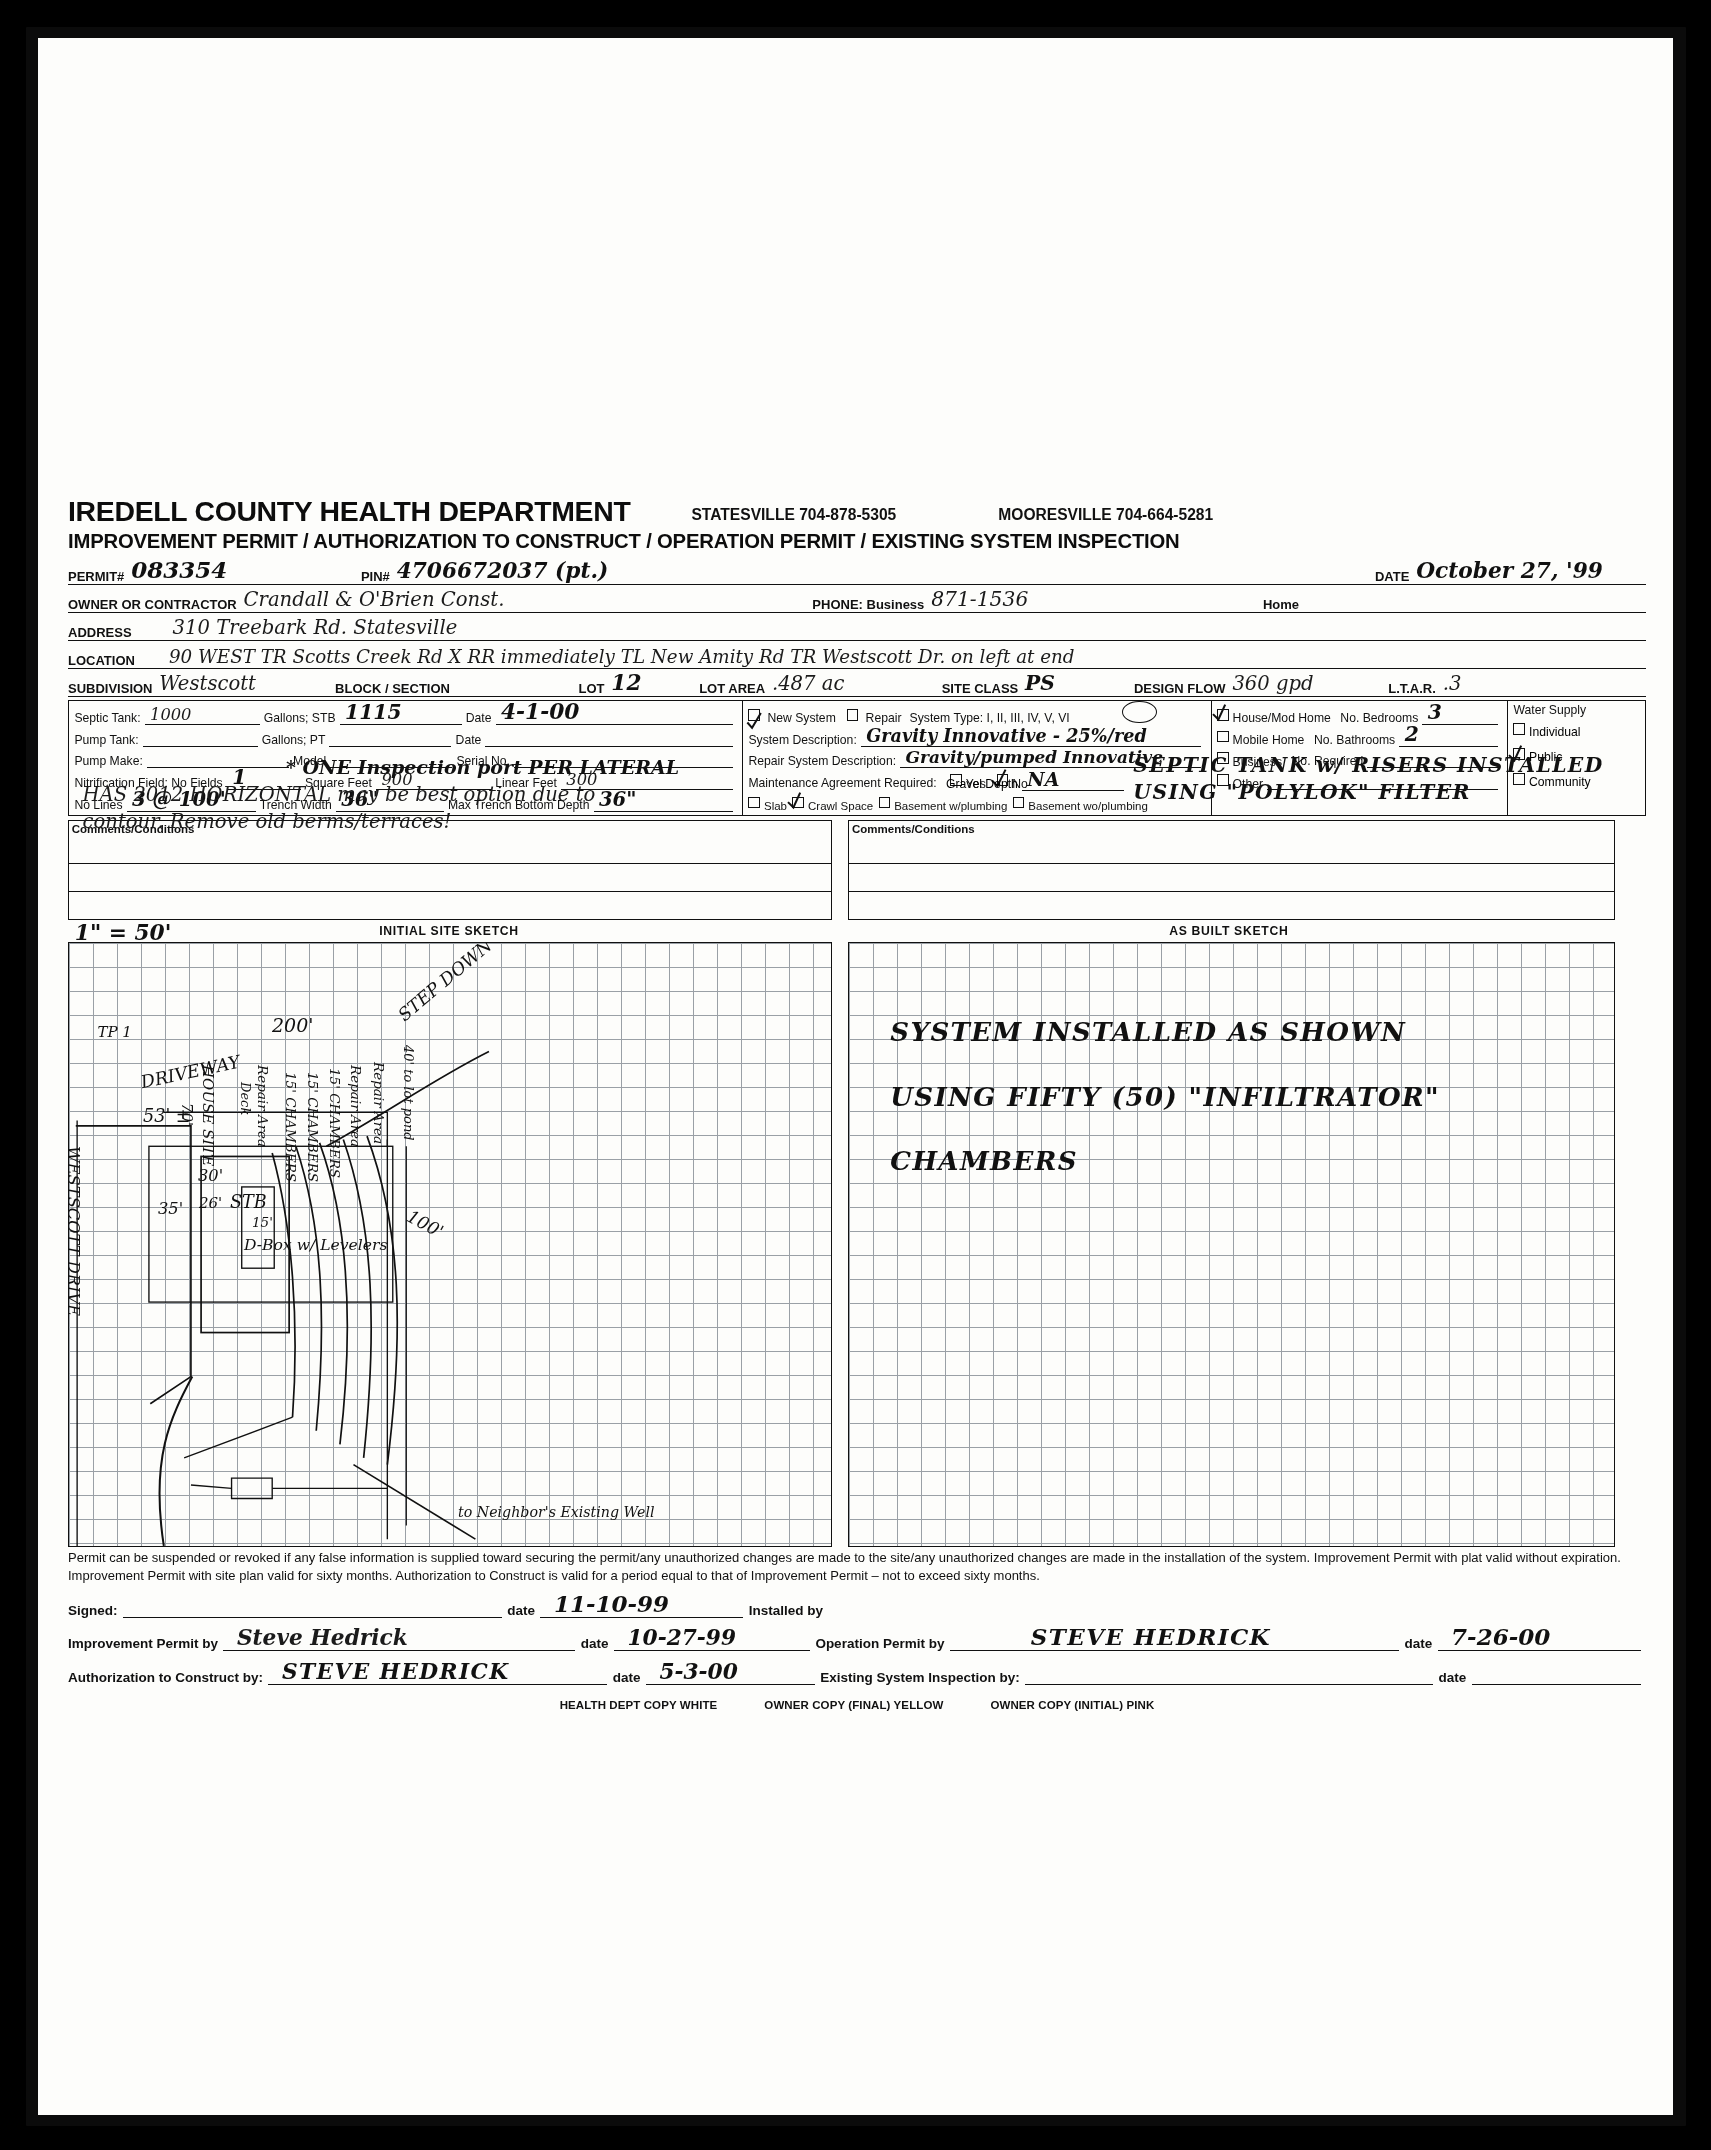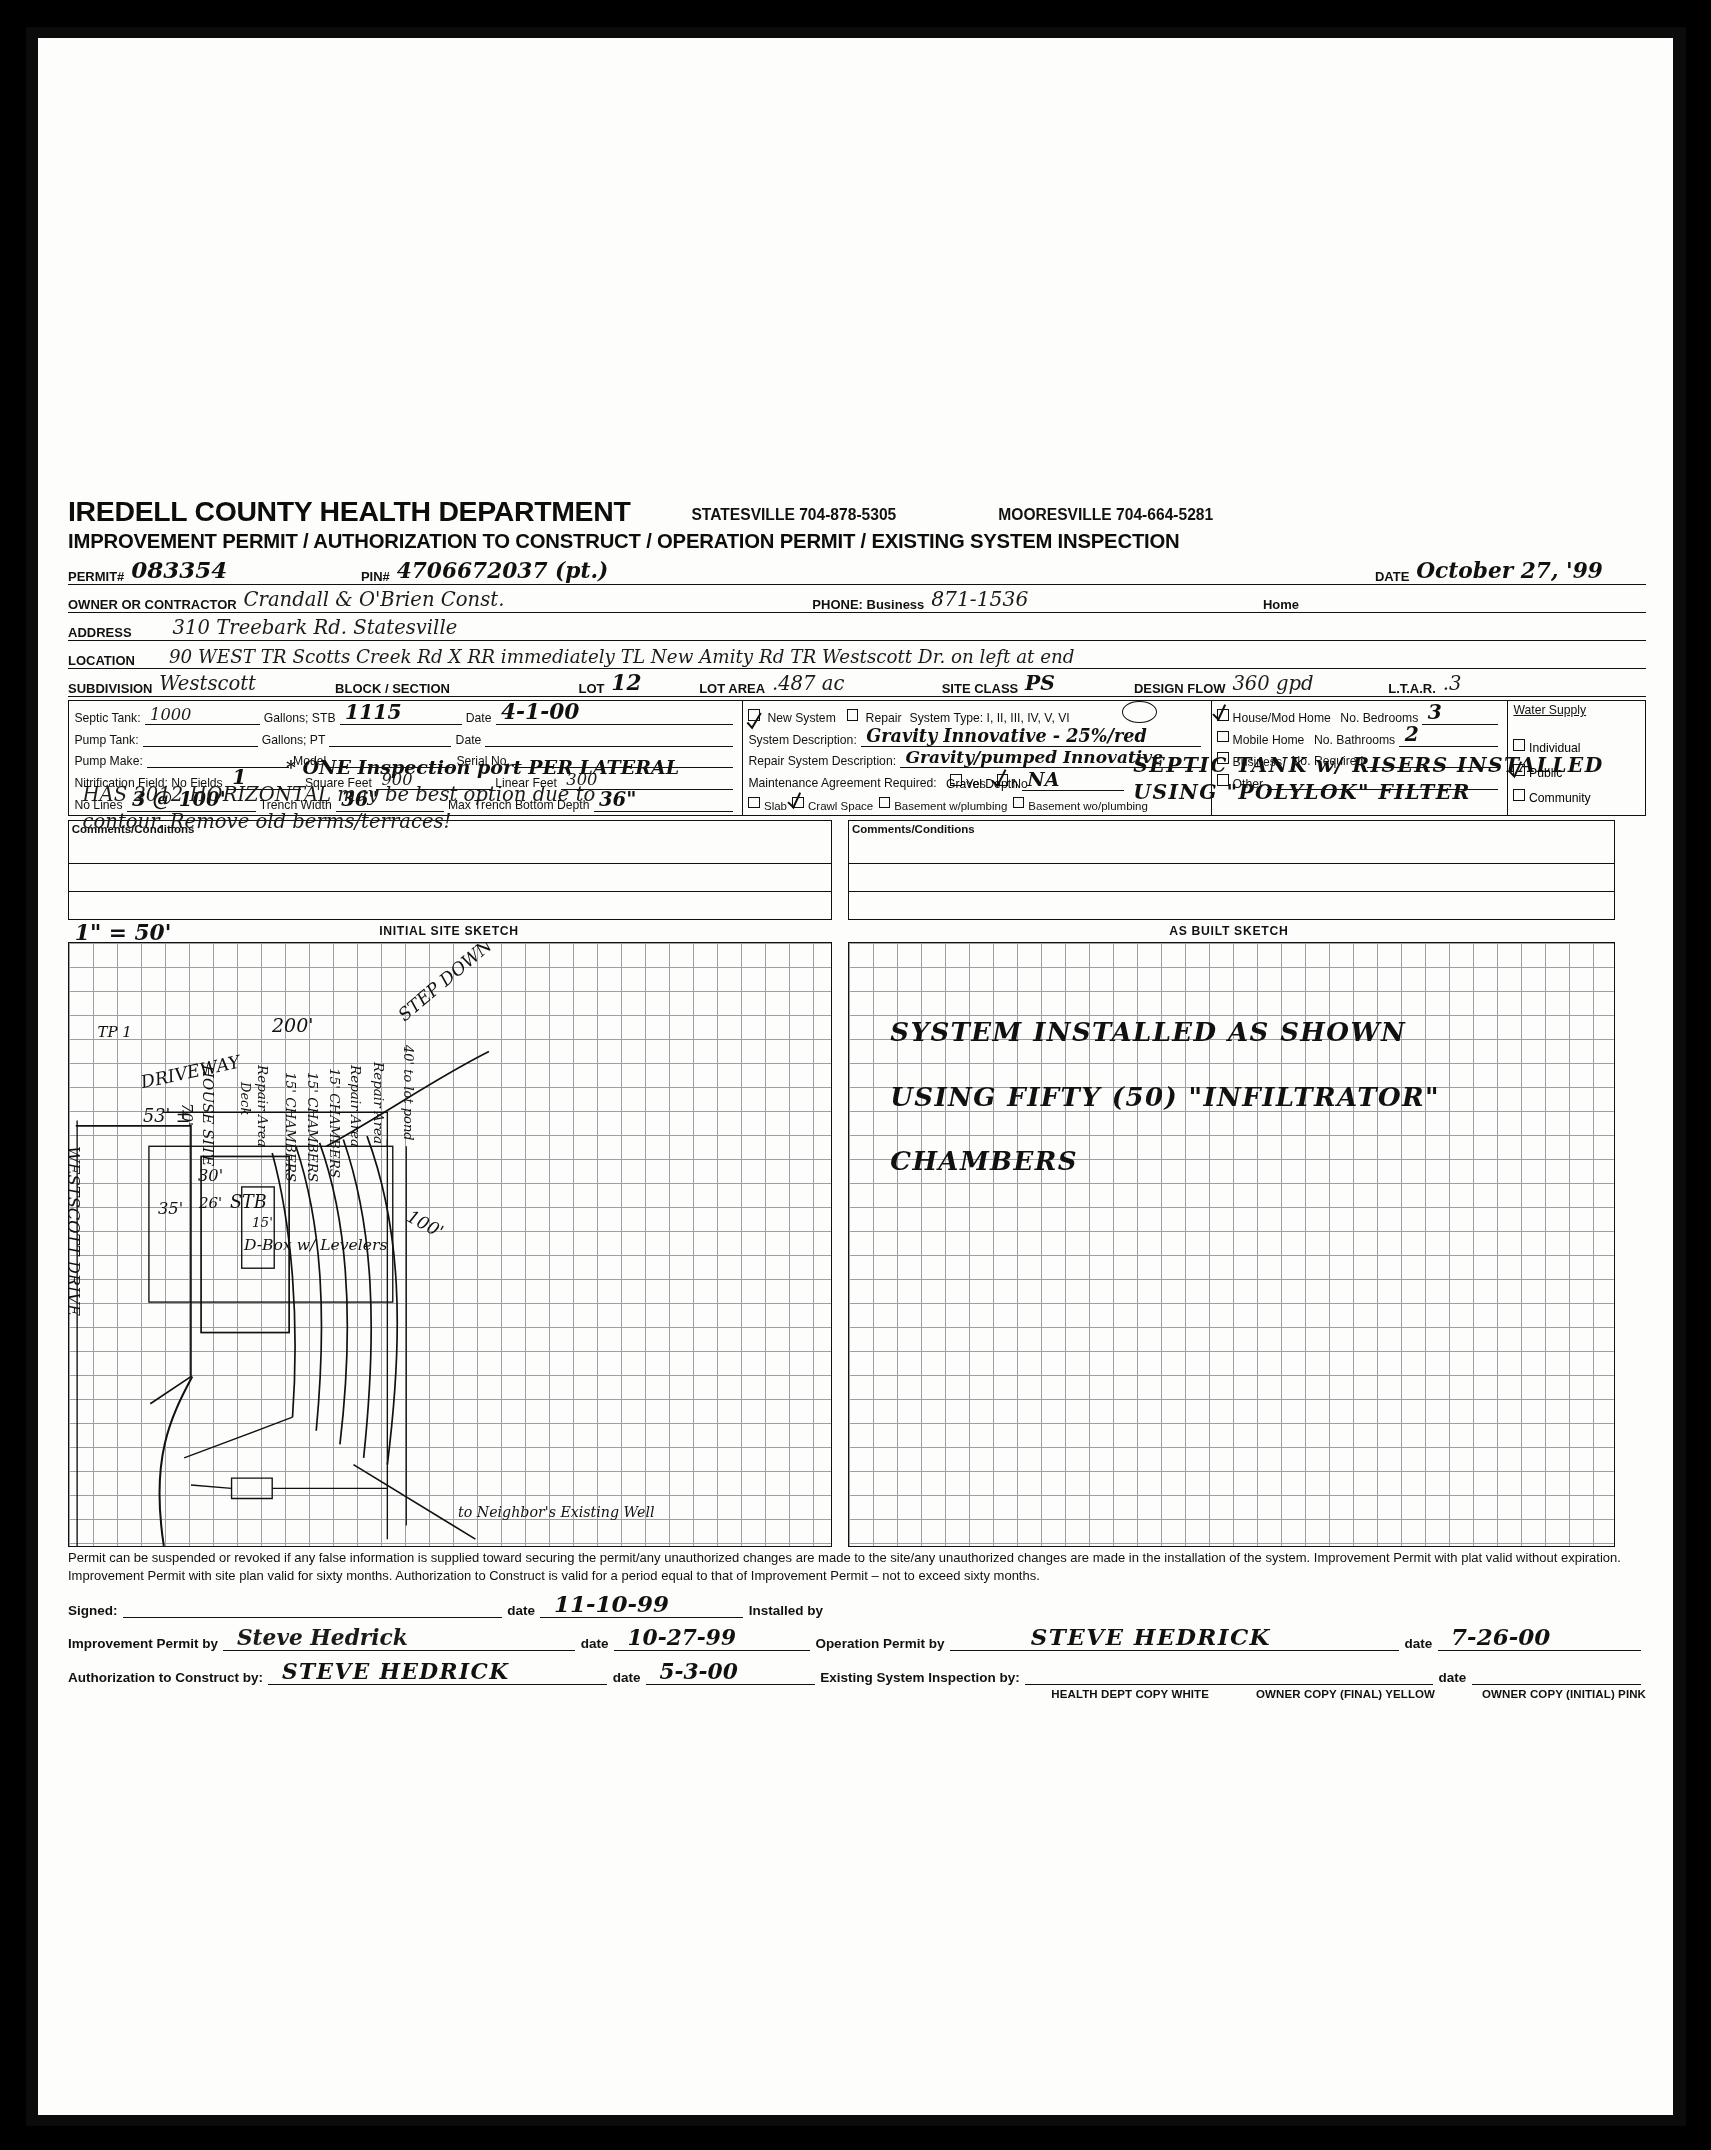--- a/index.html
+++ b/index.html
@@ -60,21 +60,21 @@
       linear-gradient(to bottom,#9aa0a6 0.7px,transparent 0.7px);
     background-size:24px 24px;position:relative;overflow:hidden;}
 
   .note{position:absolute;font-family:"DejaVu Serif",serif;font-style:italic;color:#111;white-space:nowrap;}
 
   
   .legal{font-size:13px;color:#111;line-height:1.35;margin-top:2px;}
   .sigrow{display:flex;align-items:flex-end;margin-top:9.5px;font-size:13.5px;font-weight:bold;color:#111;}
   .sigul{border-bottom:1.4px solid #111;position:relative;height:23px;margin:0 5.4px;}
   .sigul .v{position:absolute;bottom:0;left:13.5px;font-size:20.3px;white-space:nowrap;}
-  .copies{display:flex;gap:47px;justify-content:flex-end;font-size:11.5px;font-weight:bold;color:#111;margin-top:3px;letter-spacing:0.1px;}
+  .copies{display:flex;gap:47px;justify-content:center;font-size:11.5px;font-weight:bold;color:#111;margin-top:14px;letter-spacing:0.1px;}
 
   svg.ink{position:absolute;left:0;top:0;overflow:visible;pointer-events:none;}
 </style>
 </head>
 <body>
 
 <div id="page">
   <div class="edge e-top"></div>
   <div class="edge e-bot"></div>
   <div class="edge e-left"></div>
@@ -296,21 +296,21 @@
         <div class="dline">
           <span><span class="chk"></span><span>Other</span></span>
           <span class="dash">
               <span class="v hand"></span>
             </span>
         </div>
         <div class="dline"></div>
       </div>
 
       <div class="dcol" style="width:129px;">
-        <div style="font-size:12.2px;font-weight:normal;color:#111;margin-bottom:19px;text-decoration:underline;">Water Supply</div>
+        <div style="font-size:12.2px;font-weight:normal;color:#111;margin-bottom:3px;">Water Supply</div>
         <div style="font-size:12.2px;line-height:2.05;">
           <div><span class="chk"></span><span>Individual</span></div>
           <div style="position:relative;"><span class="chk"></span><span>Public</span>
             <svg class="ink" width="23" height="17.6" style="left:-4.1px;top:1.4px;" viewBox="0 0 34 26">
                 <path d="M0,12 L8,20 L18,-2" stroke="#111" stroke-width="3" fill="none"></path>
               </svg>
           </div>
           <div><span class="chk"></span><span>Community</span></div>
         </div>
       </div>

